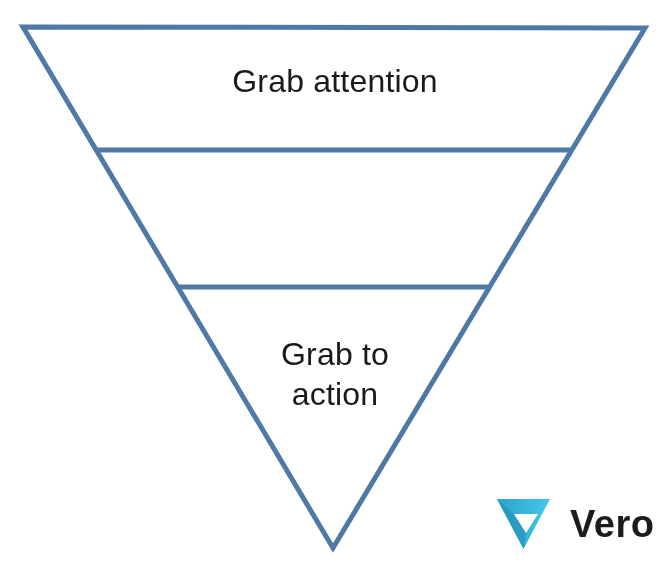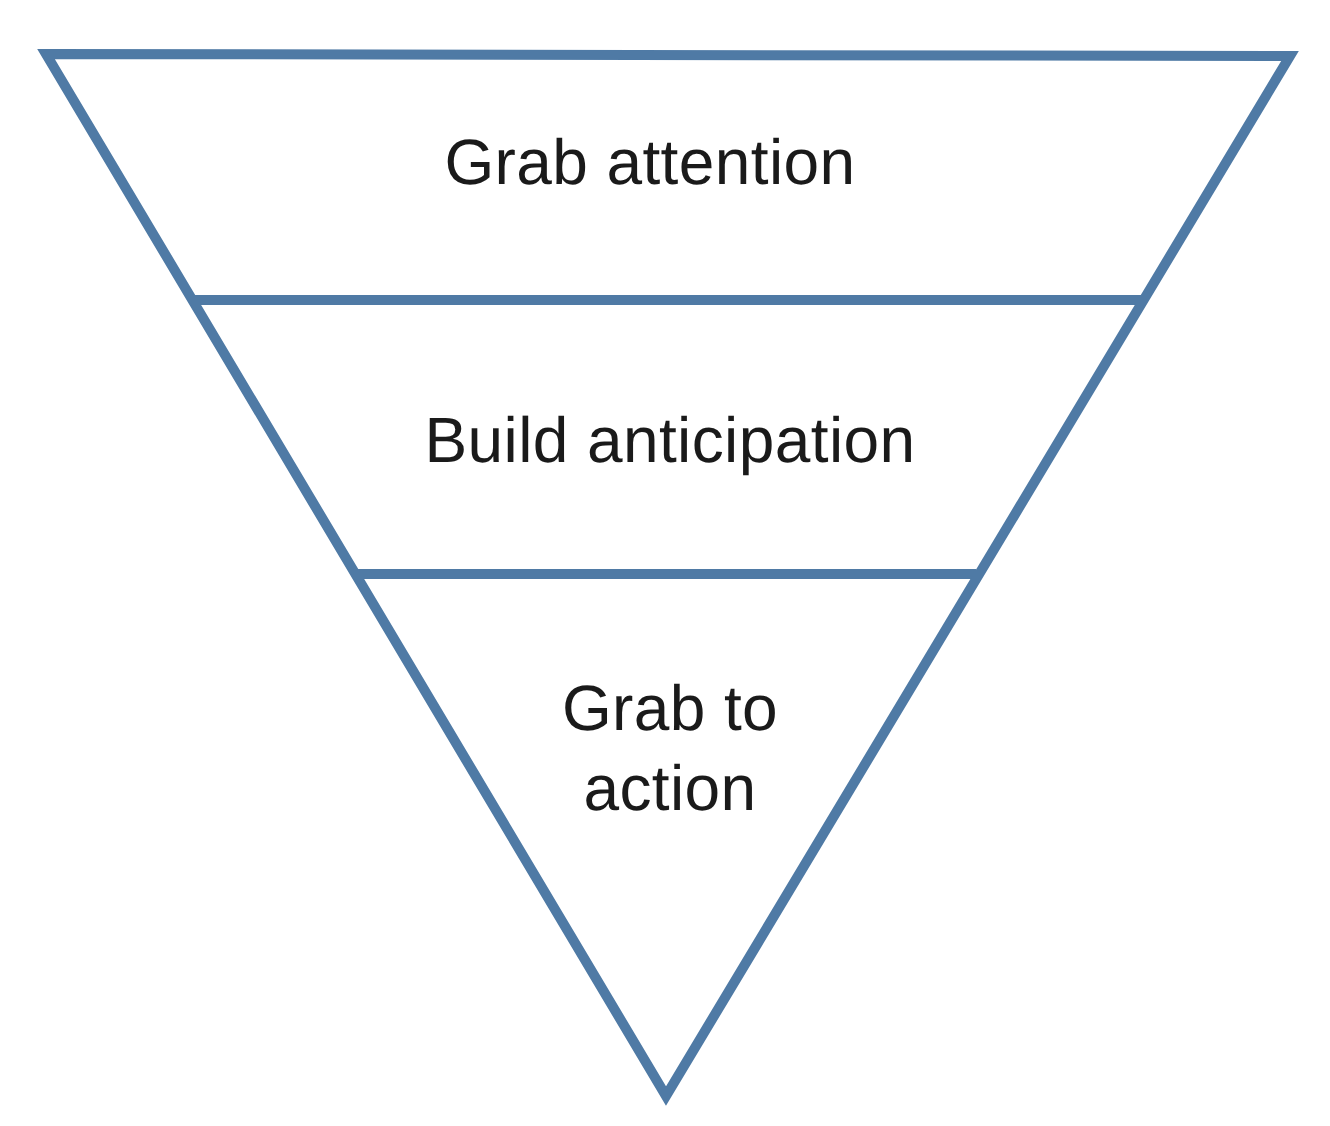--- a/index.html
+++ b/index.html
@@ -25,21 +25,21 @@
   .level-label {
     position: absolute;
     text-align: center;
     color: #1a1a1a;
     font-size: 32px;
     font-weight: 400;
     line-height: 40px;
     letter-spacing: 0.2px;
     white-space: pre-line;
   }
-  .label-1 { left: 75px;  top: 61px;  width: 500px; }
+  .label-1 { left: 85px;  top: 61px;  width: 500px; }
   .label-2 { left: 85px;  top: 200px; width: 500px; }
   .label-3 { left: 185px; top: 334px; width: 300px; }
   .brand {
     position: absolute;
     left: 493px;
     top: 496px;
     width: 170px;
     height: 56px;
   }
   .brand-icon {
@@ -67,19 +67,32 @@
 <div class="canvas">
 
   <svg class="funnel-svg" viewBox="0 0 665 563" xmlns="http://www.w3.org/2000/svg">
     <polygon points="23,27 645,28 333,548" fill="none" stroke-width="5" stroke-linejoin="miter" stroke="#4f7aa5"></polygon>
     <line x1="96" y1="150" x2="572" y2="150" stroke-width="5" stroke="#4f7aa5"></line>
     <line x1="178" y1="287" x2="488" y2="287" stroke-width="5" stroke="#4f7aa5"></line>
   </svg>
 
   <div class="level-label label-1">Grab attention</div>
 
-  <div class="level-label label-2">Build anticipation</div>
 
   <div class="level-label label-3">Grab to
 action</div>
 
+  <div class="brand">
+    <svg class="brand-icon" viewBox="0 0 57 54" xmlns="http://www.w3.org/2000/svg">
+      <defs>
+        <linearGradient id="veroGrad" x1="0" y1="0" x2="1" y2="0">
+          <stop offset="0" stop-color="#2ba4cd"></stop>
+          <stop offset="1" stop-color="#45c6ea"></stop>
+        </linearGradient>
+      </defs>
+      <polygon points="2,2 55,2 28.5,52" fill="url(#veroGrad)"></polygon>
+      <polygon points="2,2 19,17 31,36 28.5,52" fill-opacity="0.5" fill="#1f85ab"></polygon>
+      <polygon points="19,17 43,17 31,36" fill="#ffffff"></polygon>
+    </svg>
+    <div class="brand-text">Vero</div>
+  </div>
 
 </div>
 
 </body></html>

